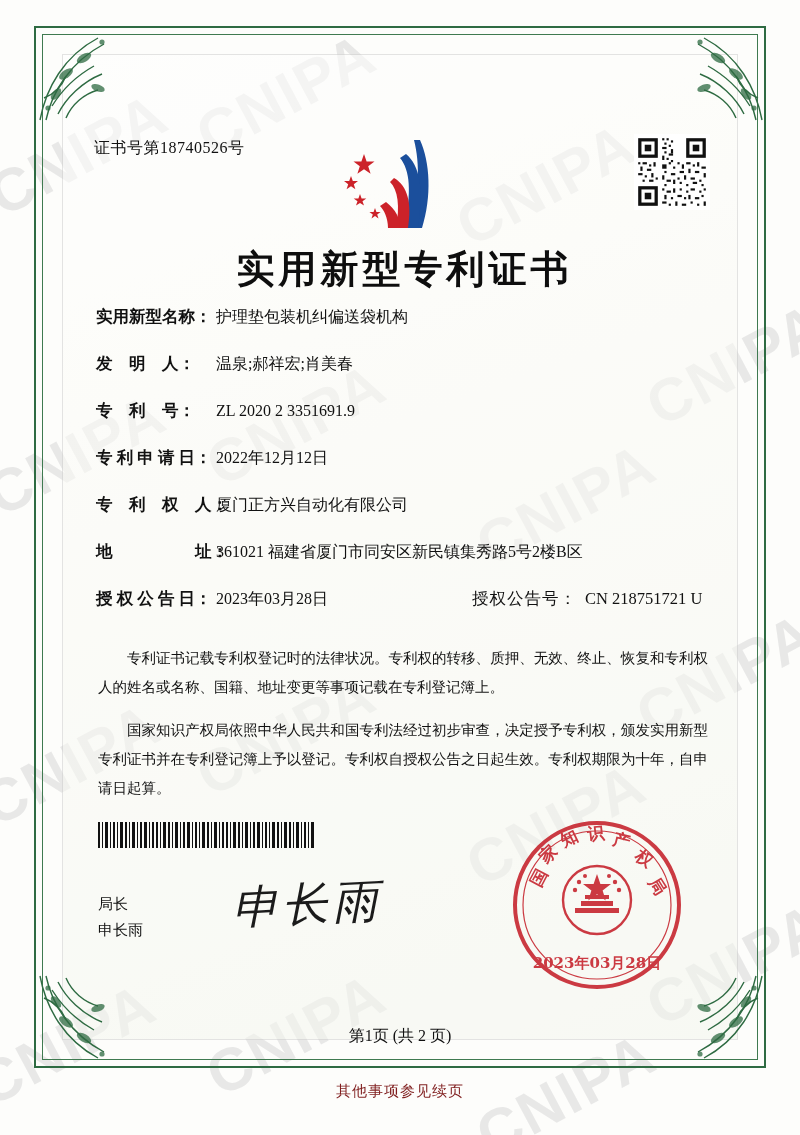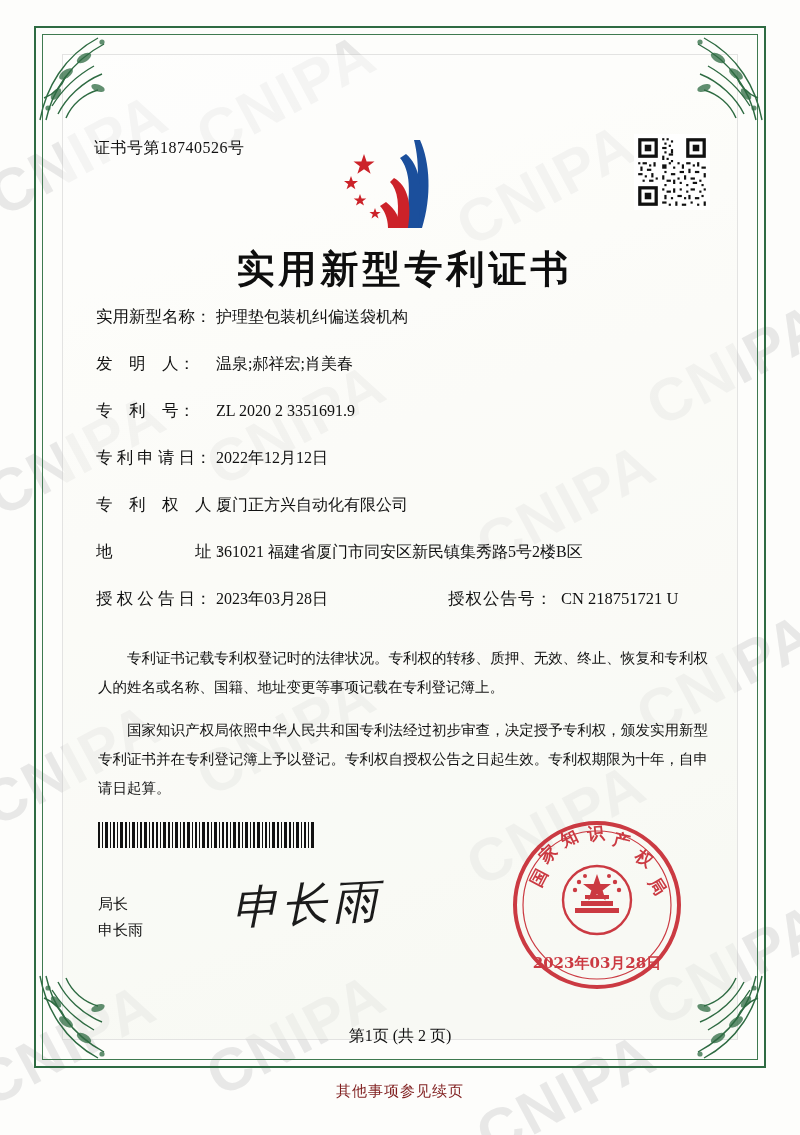--- a/index.html
+++ b/index.html
@@ -132,28 +132,29 @@
     align-items: baseline;
     margin-bottom: 25px;
     font-size: 16.5px;
     color: #111;
   }
   .field-label {
     width: 120px;
     flex: 0 0 120px;
     letter-spacing: 0px;
     white-space: nowrap;
+    font-weight: bold;
   }
   .field-value {
     flex: 1;
     font-size: 16px;
   }
   .field-row.dual .field-value { flex: 0 0 210px; }
   .sub-label {
-    margin-left: 22px;
+    margin-left: 46px;
     white-space: nowrap;
     letter-spacing: 1px;
   }
   .sub-value { margin-left: 8px; }
 
   .paragraphs {
     position: absolute;
     left: 36px; right: 30px; top: 590px;
     font-size: 14.5px;
     line-height: 2.0;

